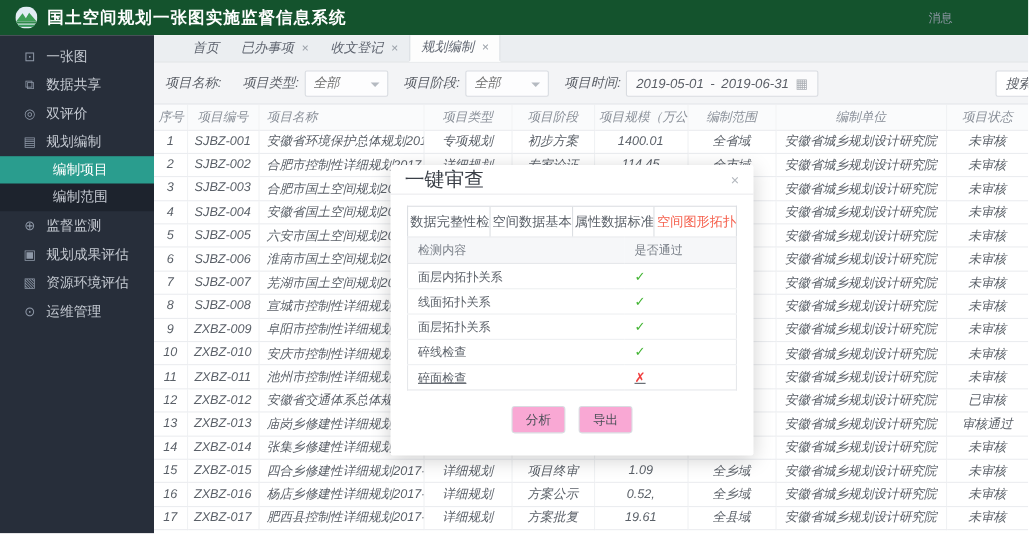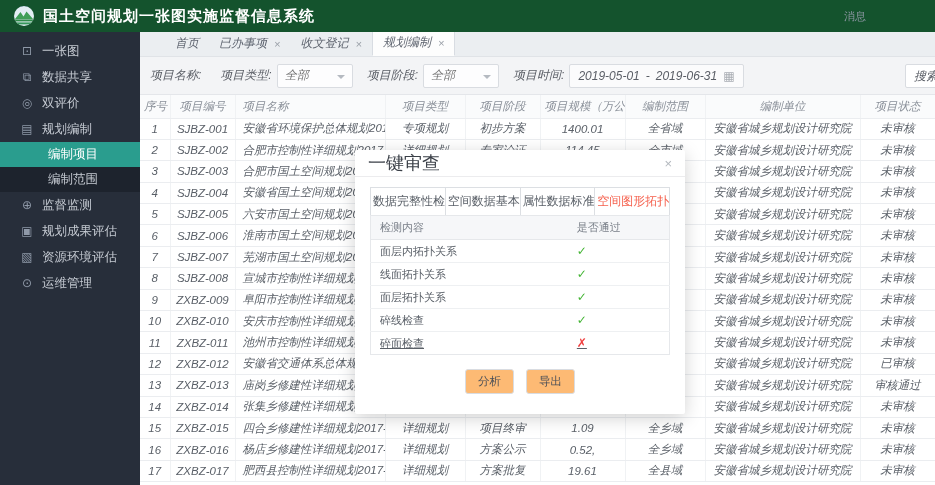--- a/index.html
+++ b/index.html
@@ -59,21 +59,21 @@
   .mtab { flex:1; font-size:12px; color:#5a6068; text-align:center; padding:5px 2px; border-right:1px solid #dcdfe3; cursor:pointer; white-space:nowrap; overflow:hidden; }
   .mtab:last-child { border-right:none; }
   .mtab.active { color:#f5604d; }
   .mcheck { width:100%; border:1px solid #e6e8eb; border-collapse:collapse; table-layout:fixed; font-size:11px; }
   .mcheck th { background:#f6f7f9; color:#7b818a; font-weight:normal; text-align:left; padding:4px 9px; border-bottom:1px solid #e6e8eb; height:auto; border-right:none; }
   .mcheck td { background:#fff; color:#5a6068; text-align:left; padding:3.5px 9px; border-bottom:1px solid #eef0f2; height:auto; border-right:none; }
   .mcheck tr:last-child td { border-bottom:none;text-decoration:underline; }
   .pass { color:#44b535; font-weight:bold; font-size:12px; }
   .fail { color:#f03e3e; font-weight:bold; font-size:12px; }
   .mbtns { display:flex; justify-content:center; gap:12px; padding:14px 0 12px 0; }
-  .mbtn { min-width:44px; padding:4px 12px; background:#fdba74; border:1px solid #d9dce1; border-radius:3px; font-size:11.5px; color:#4a4f57; text-align:center; cursor:pointer; }
+  .mbtn { min-width:44px; padding:4px 12px; background:#f9a8d4; border:1px solid #d9dce1; border-radius:3px; font-size:11.5px; color:#4a4f57; text-align:center; cursor:pointer; }
 </style>
 </head>
 <body>
 
 <div class="app">
 
   <header class="topbar">
     <span class="logo">
       <svg viewBox="0 0 20 20" width="20" height="20">
         <defs>

